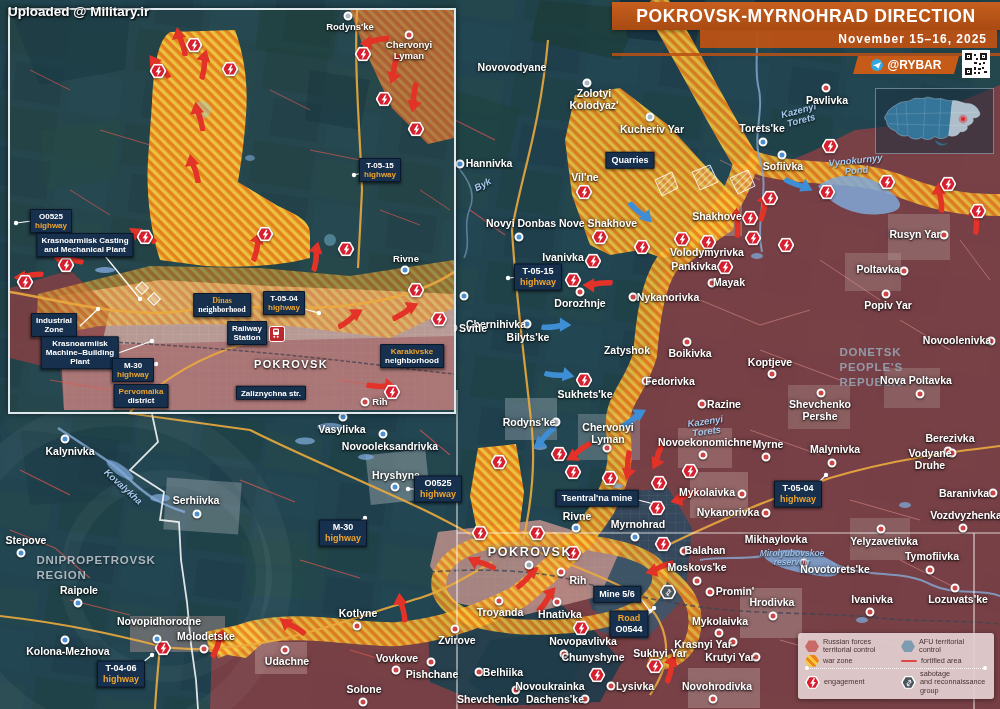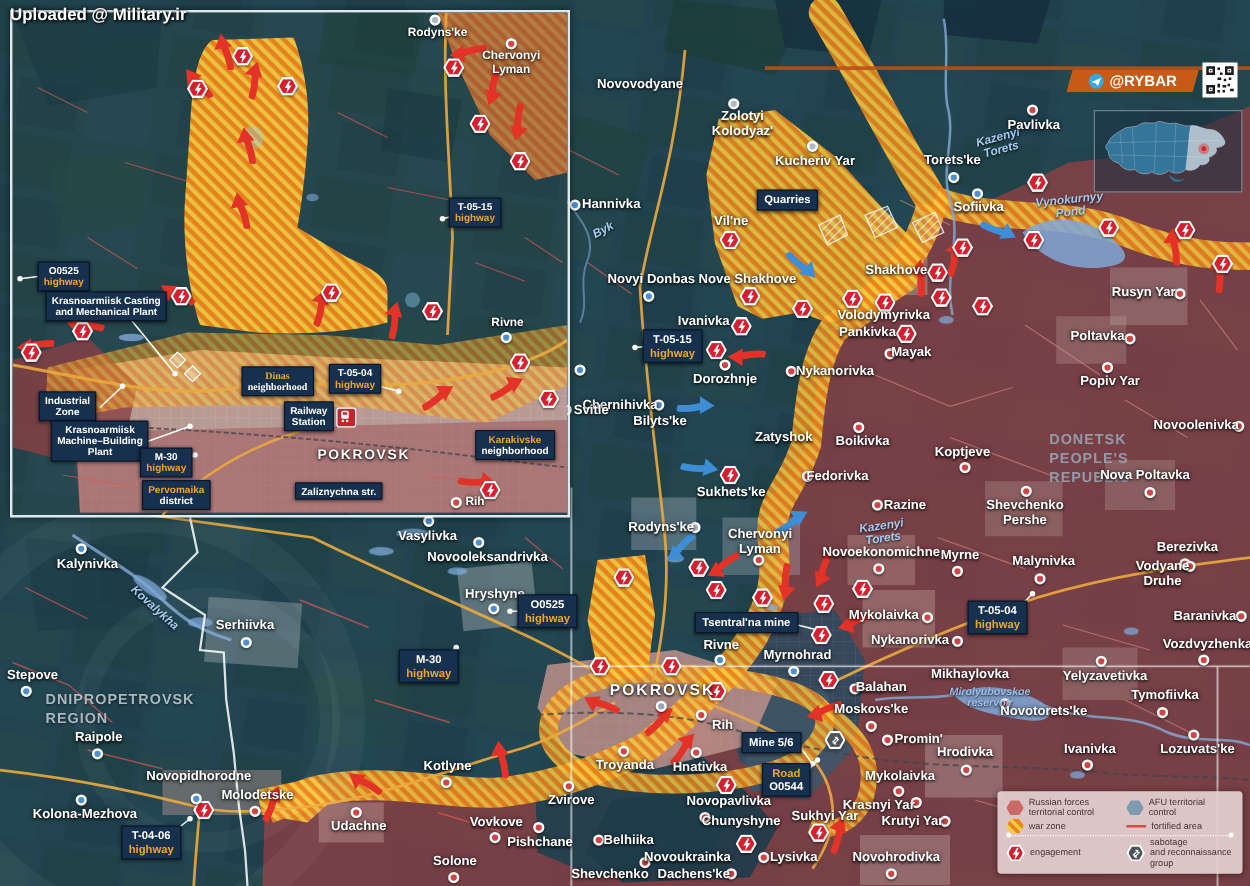--- a/index.html
+++ b/index.html
@@ -962,20 +962,26 @@
         <div class="badge" style="position: absolute; left: 123px; top: 360px;"><span class="">M-30</span><br><span class="o">highway</span></div>
         <div class="badge" style="position: absolute; left: 131px; top: 386px;"><span class="o">Pervomaika</span><br><span class="">district</span></div>
         <div class="badge" style="position: absolute; left: 212px; top: 295px; font-family: Liberation Serif, serif;"><span class="o">Dinas</span><br><span class="">neighborhood</span></div>
         <div class="badge" style="position: absolute; left: 274px; top: 293px;"><span class="">T-05-04</span><br><span class="o">highway</span></div>
         <div class="badge" style="position: absolute; left: 237px; top: 323px;"><span class="">Railway</span><br><span class="">Station</span></div>
         <div class="badge" style="position: absolute; left: 261px; top: 383px;"><span class="">Zaliznychna str.</span></div>
         <div class="badge" style="position: absolute; left: 402px; top: 346px;"><span class="o">Karakivske</span><br><span class="">neighborhood</span></div>
       </div>
   </div>
 
+  <div id="banner">
+      <span>POKROVSK-MYRNOHRAD DIRECTION</span>
+    </div>
+  <div id="bdate">
+      <span>November 15–16, 2025</span>
+    </div>
   <div id="bline"></div>
   <div id="rybar">
     <span class="tg">
         <svg width="8" height="7" viewBox="0 0 12 10">
           <polygon points="0,5 12,0 8,10 5,6.5" fill="#fff"></polygon>
         </svg>
       </span>
     <span>@RYBAR</span>
   </div>
   <div id="qr">

